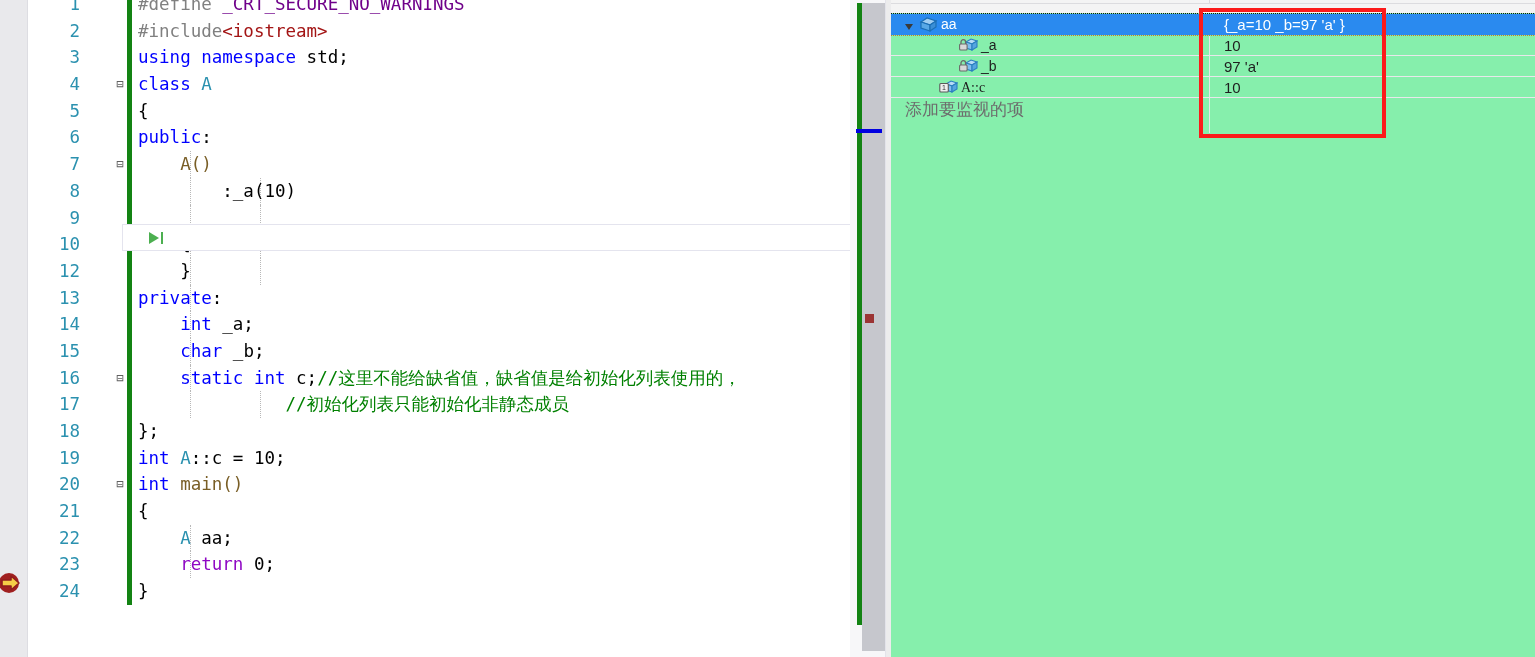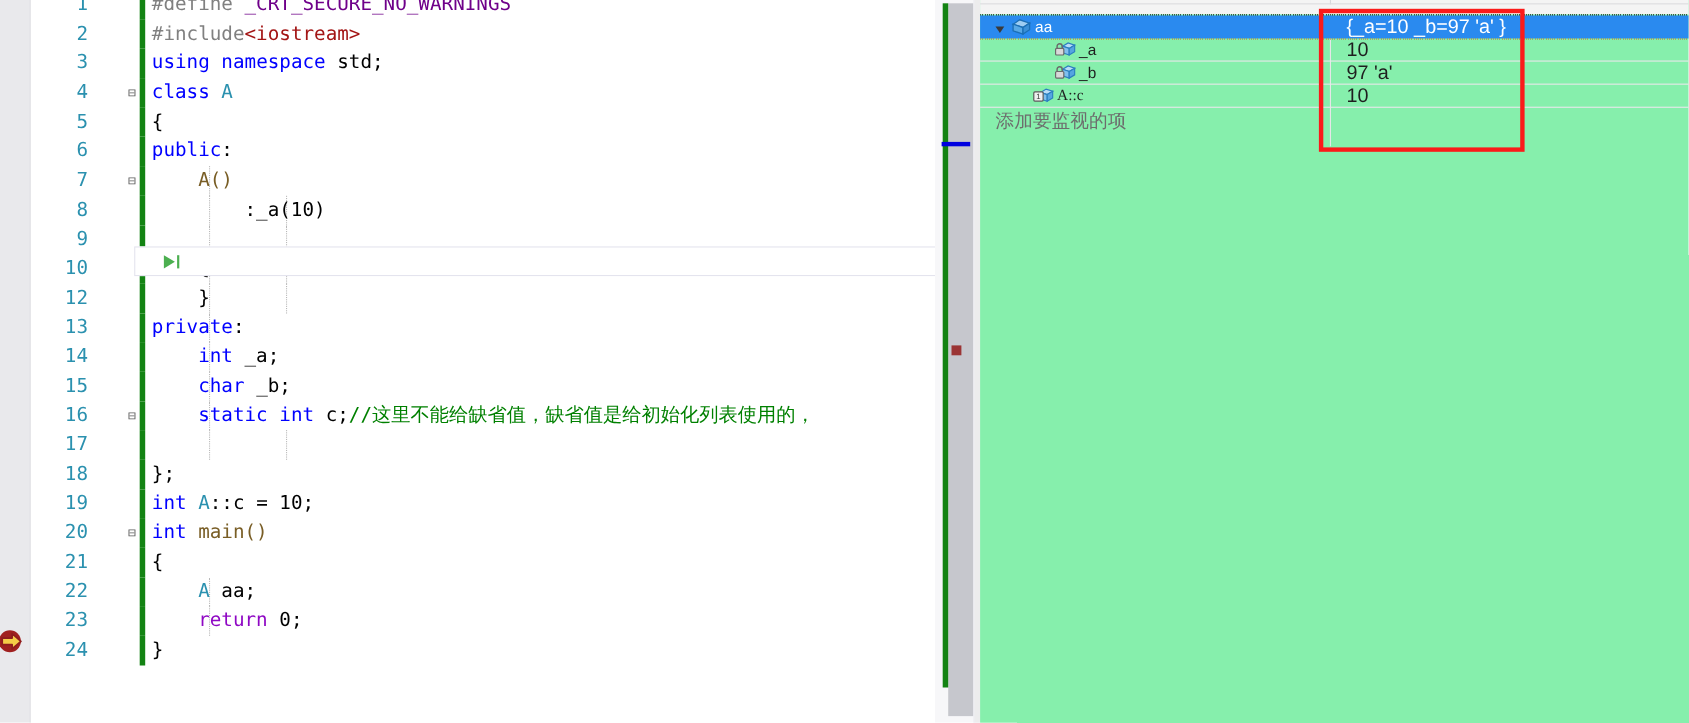--- a/index.html
+++ b/index.html
@@ -131,21 +131,21 @@
     background-image:repeating-linear-gradient(to right,#111 0 1px,transparent 1px 2px);}
   .wrow .sel-dot-bot{position:absolute;left:0;bottom:-1px;width:644px;height:1px;
     background-image:repeating-linear-gradient(to right,#c87b2a 0 1px,transparent 1px 2px);}
   .wrow .rowline{position:absolute;left:0;bottom:0;width:644px;height:1px;background:#e8e8ea;}
   .wname{
     position:absolute;height:21px;line-height:21px;font-size:14px;color:#1e1e1e;
     white-space:nowrap;
   }
   .wrow.sel .wname{color:#ffffff;}
   .wval{
-    position:absolute;left:333px;height:32px;line-height:21px;font-size:18px;
+    position:absolute;left:333px;height:32px;line-height:21px;font-size:15px;
     color:#1e1e1e;white-space:nowrap;
   }
   .wrow.sel .wval{color:#ffffff;}
   .wicon{position:absolute;top:2px;width:19px;height:17px;}
   .wexp{position:absolute;top:6px;width:10px;height:10px;}
   .wplaceholder{
     position:absolute;left:14px;height:21px;line-height:21px;
     font-size:17px;color:#6d6d6d;white-space:nowrap;
   }
   .panel-colsep{
@@ -177,21 +177,21 @@
           <div class="row"><span class="lnum">6</span><span class="changebar"></span><span class="code-text"><span class="k">public</span><span class="n">:</span></span></div>
           <div class="row"><span class="lnum">7</span><span class="gutter-glyph">⊟</span><span class="changebar"></span><span class="iguide" style="left: 162px;"></span><span class="code-text"><span class="n">    </span><span class="fn">A()</span></span></div>
           <div class="row"><span class="lnum">8</span><span class="changebar"></span><span class="iguide" style="left: 162px;"></span><span class="iguide" style="left: 232px;"></span><span class="code-text"><span class="n">        :_a(10)</span></span></div>
           <div class="row"><span class="lnum">9</span><span class="changebar"></span><span class="iguide" style="left: 162px;"></span><span class="iguide" style="left: 232px;"></span></div>
           <div class="row"><span class="lnum">10</span><span class="changebar"></span><span class="iguide" style="left: 162px;"></span><span class="iguide" style="left: 232px;"></span><span class="code-text"><span class="n">    {</span></span></div>
           <div class="row"><span class="lnum">12</span><span class="changebar"></span><span class="iguide" style="left: 162px;"></span><span class="iguide" style="left: 232px;"></span><span class="code-text"><span class="n">    }</span></span></div>
           <div class="row"><span class="lnum">13</span><span class="changebar"></span><span class="iguide" style="left: 162px;"></span><span class="code-text"><span class="k">private</span><span class="n">:</span></span></div>
           <div class="row"><span class="lnum">14</span><span class="changebar"></span><span class="iguide" style="left: 162px;"></span><span class="code-text"><span class="n">    </span><span class="k">int</span><span class="n"> _a;</span></span></div>
           <div class="row"><span class="lnum">15</span><span class="changebar"></span><span class="iguide" style="left: 162px;"></span><span class="code-text"><span class="n">    </span><span class="k">char</span><span class="n"> _b;</span></span></div>
           <div class="row"><span class="lnum">16</span><span class="gutter-glyph">⊟</span><span class="changebar"></span><span class="iguide" style="left: 162px;"></span><span class="code-text"><span class="n">    </span><span class="k">static</span><span class="n"> </span><span class="k">int</span><span class="n"> c;</span><span class="c">//这里不能给缺省值，缺省值是给初始化列表使用的，</span></span></div>
-          <div class="row"><span class="lnum">17</span><span class="changebar"></span><span class="iguide" style="left: 162px;"></span><span class="iguide" style="left: 232px;"></span><span class="code-text"><span class="n">              </span></span></div>
+          <div class="row"><span class="lnum">17</span><span class="changebar"></span><span class="iguide" style="left: 162px;"></span><span class="iguide" style="left: 232px;"></span><span class="code-text"><span class="n">              </span><span class="c">//初始化列表只能初始化非静态成员</span></span></div>
           <div class="row"><span class="lnum">18</span><span class="changebar"></span><span class="code-text"><span class="n">};</span></span></div>
           <div class="row"><span class="lnum">19</span><span class="changebar"></span><span class="code-text"><span class="k">int</span><span class="n"> </span><span class="t">A</span><span class="n">::c = 10;</span></span></div>
           <div class="row"><span class="lnum">20</span><span class="gutter-glyph">⊟</span><span class="changebar"></span><span class="code-text"><span class="k">int</span><span class="n"> </span><span class="fn">main()</span></span></div>
           <div class="row"><span class="lnum">21</span><span class="changebar"></span><span class="code-text"><span class="n">{</span></span></div>
           <div class="row"><span class="lnum">22</span><span class="changebar"></span><span class="iguide" style="left: 162px;"></span><span class="code-text"><span class="n">    </span><span class="t">A</span><span class="n"> aa;</span></span></div>
           <div class="row"><span class="lnum">23</span><span class="changebar"></span><span class="iguide" style="left: 162px;"></span><span class="code-text"><span class="n">    </span><span class="ctl">return</span><span class="n"> </span><span class="n">0;</span></span></div>
           <div class="row"><span class="lnum">24</span><span class="changebar"></span><span class="code-text"><span class="n">}</span></span></div>
         </div>
     </div>
 

